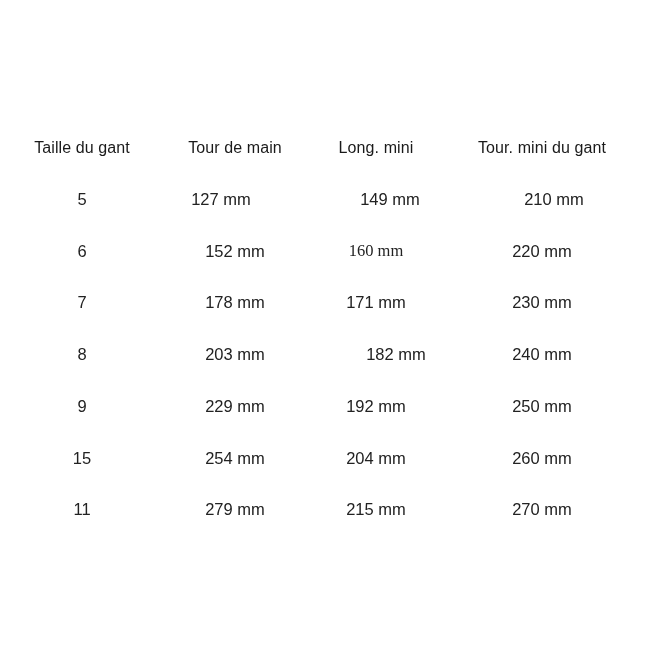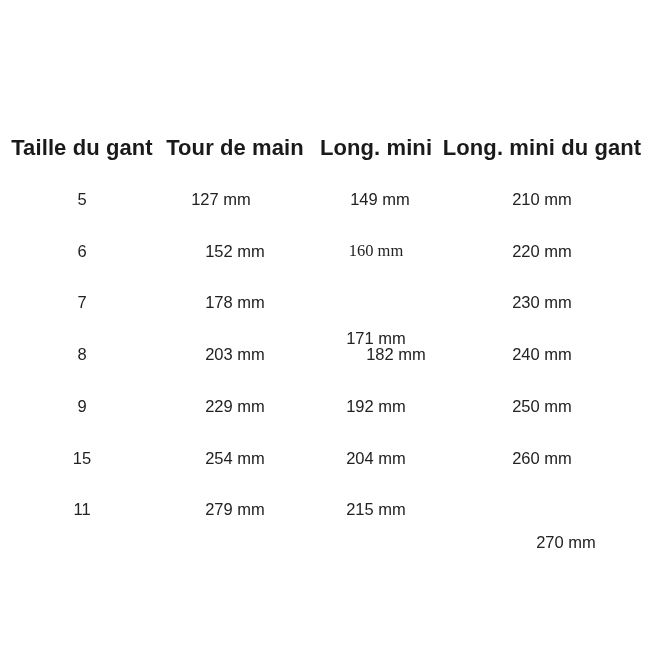--- a/index.html
+++ b/index.html
@@ -21,54 +21,54 @@
       top: 0;
       width: 650px;
     }
     .cell {
       position: absolute;
       transform: translateX(-50%);
       white-space: nowrap;
       line-height: 20px;
     }
     .header-cell {
-      font-size: 22px;
-      font-weight: 700;
+      font-size: 16px;
+      font-weight: 400;
       color: #1a1a1a;
       letter-spacing: 0.1px;
     }
     .data-cell {
       font-size: 16.5px;
       color: #222222;
     }
   </style>
 </head>
 <body>
 
 <div class="size-table" id="size-table">
     <div class="cell header-cell" style="left: 82px; top: 138px;">Taille du gant</div>
     <div class="cell header-cell" style="left: 235px; top: 138px;">Tour de main</div>
     <div class="cell header-cell" style="left: 376px; top: 138px;">Long. mini</div>
-    <div class="cell header-cell" style="left: 542px; top: 138px;">Long. mini du gant</div>
+    <div class="cell header-cell" style="left: 542px; top: 138px;">Tour. mini du gant</div>
     <div>
       <div class="cell data-cell" style="left: 82px; top: 189px;">5</div>
       <div class="cell data-cell" style="left: 221px; top: 189px;">127 mm</div>
-      <div class="cell data-cell" style="left: 380px; top: 189px;">149 mm</div>
-      <div class="cell data-cell" style="left: 542px; top: 189px;">210 mm</div>
+      <div class="cell data-cell" style="left: 390px; top: 189px;">149 mm</div>
+      <div class="cell data-cell" style="left: 554px; top: 189px;">210 mm</div>
     </div>
     <div>
       <div class="cell data-cell" style="left: 82px; top: 241px;">6</div>
       <div class="cell data-cell" style="left: 235px; top: 241px;">152 mm</div>
       <div class="cell data-cell" style="left: 376px; top: 241px; font-family: Liberation Serif, serif;">160 mm</div>
       <div class="cell data-cell" style="left: 542px; top: 241px;">220 mm</div>
     </div>
     <div>
       <div class="cell data-cell" style="left: 82px; top: 292px;">7</div>
       <div class="cell data-cell" style="left: 235px; top: 292px;">178 mm</div>
-      <div class="cell data-cell" style="left: 376px; top: 292px; margin-top: 36px;">171 mm</div>
+      <div class="cell data-cell" style="left: 376px; top: 292px;">171 mm</div>
       <div class="cell data-cell" style="left: 542px; top: 292px;">230 mm</div>
     </div>
     <div>
       <div class="cell data-cell" style="left: 82px; top: 344px;">8</div>
       <div class="cell data-cell" style="left: 235px; top: 344px;">203 mm</div>
       <div class="cell data-cell" style="left: 376px; top: 344px; margin-left: 20px;">182 mm</div>
       <div class="cell data-cell" style="left: 542px; top: 344px;">240 mm</div>
     </div>
     <div>
       <div class="cell data-cell" style="left: 82px; top: 396px;">9</div>
@@ -79,15 +79,15 @@
     <div>
       <div class="cell data-cell" style="left: 82px; top: 448px;">15</div>
       <div class="cell data-cell" style="left: 235px; top: 448px;">254 mm</div>
       <div class="cell data-cell" style="left: 376px; top: 448px;">204 mm</div>
       <div class="cell data-cell" style="left: 542px; top: 448px;">260 mm</div>
     </div>
     <div>
       <div class="cell data-cell" style="left: 82px; top: 499px;">11</div>
       <div class="cell data-cell" style="left: 235px; top: 499px;">279 mm</div>
       <div class="cell data-cell" style="left: 376px; top: 499px;">215 mm</div>
-      <div class="cell data-cell" style="left: 566px; top: 499px; margin-top: 33px;">270 mm</div>
+      <div class="cell data-cell" style="left: 542px; top: 499px;">270 mm</div>
     </div>
   </div>
 
 </body></html>

